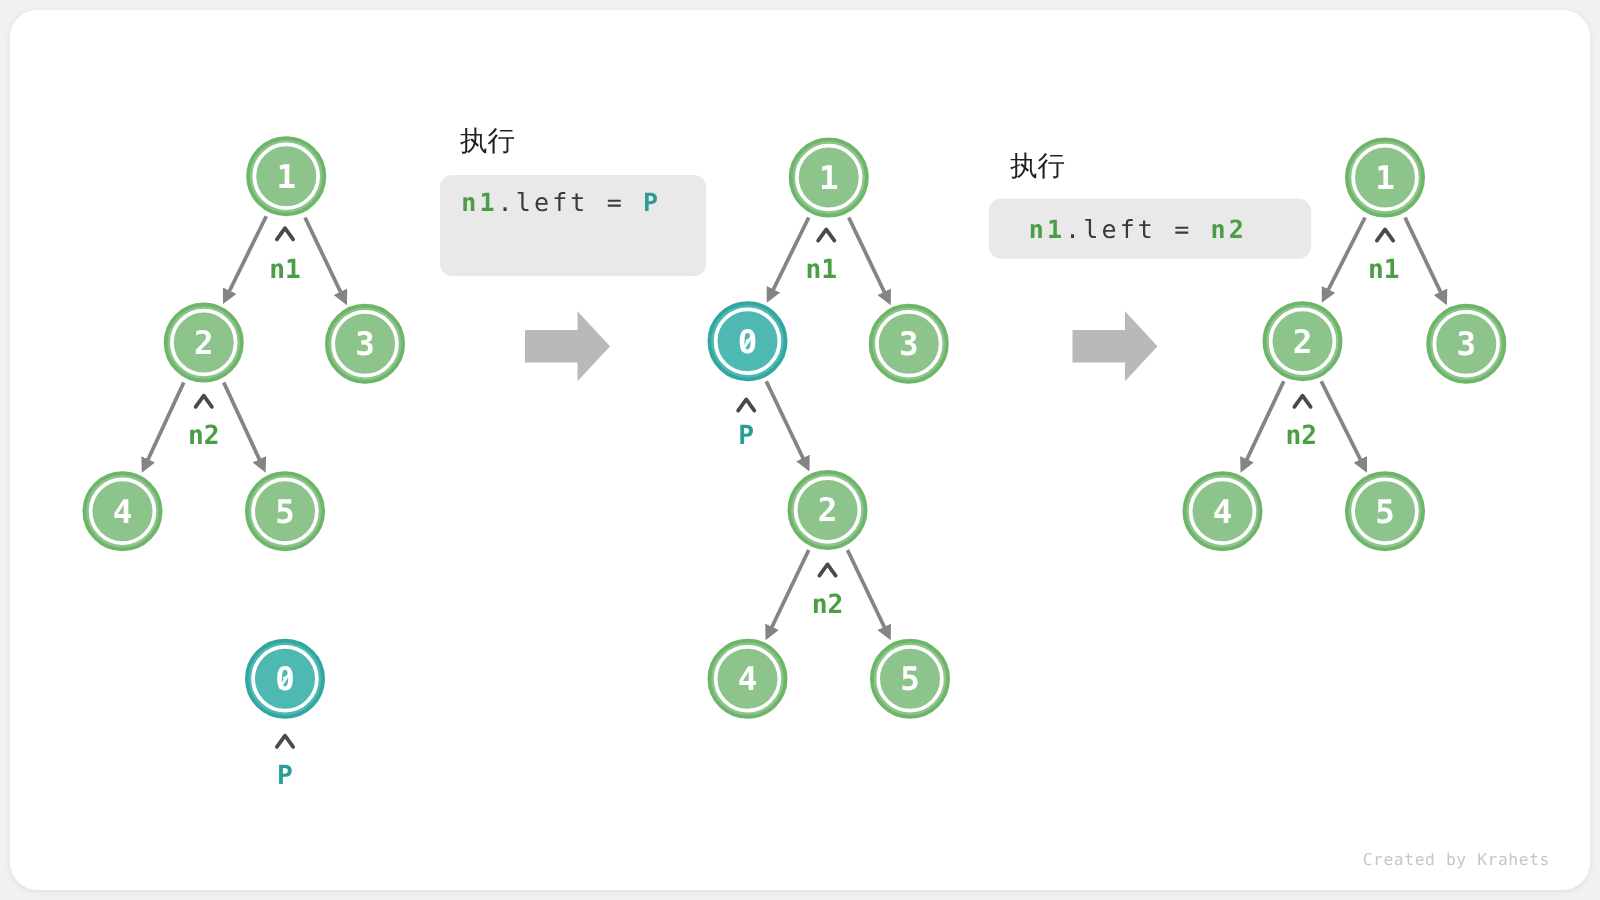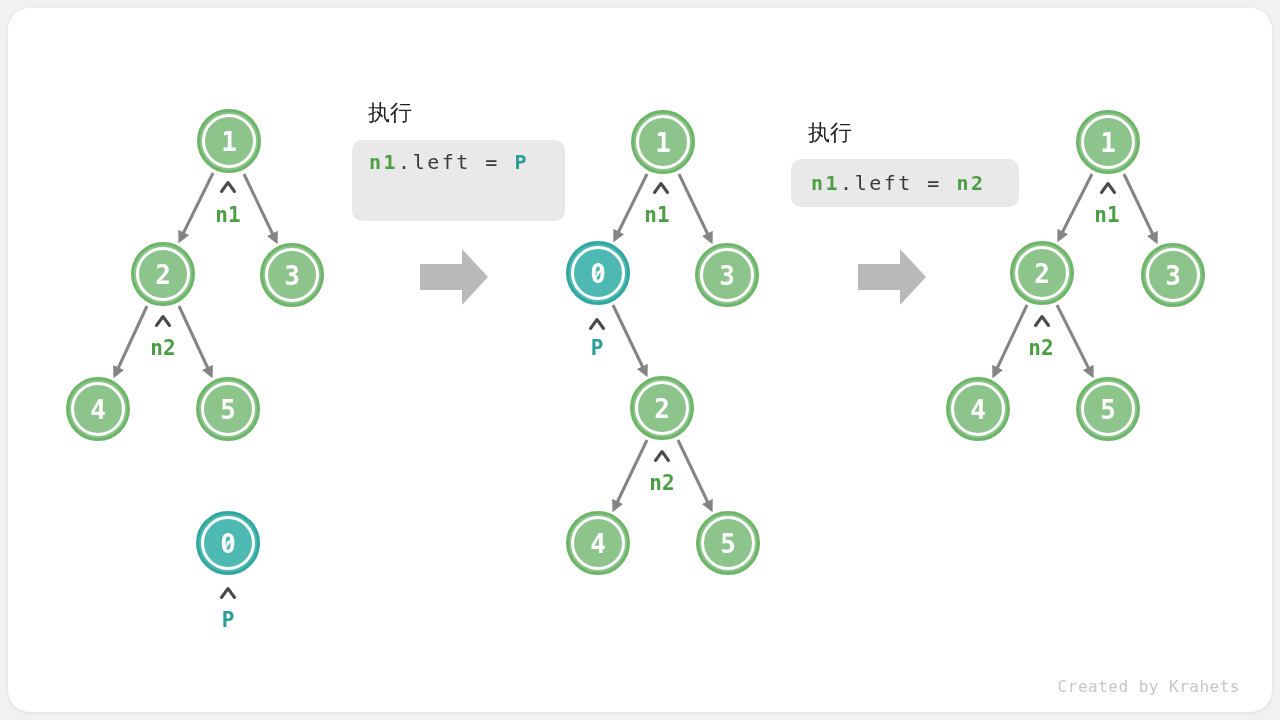--- a/index.html
+++ b/index.html
@@ -43,21 +43,21 @@
   .code-line{
     white-space:pre;font-family:"DejaVu Sans Mono","Liberation Mono",monospace;
     font-size:20px;line-height:36px;letter-spacing:2.5px;
     color:#3A3A3A;font-weight:500;
   }
   .tok.t-green{color:#4C9E45;font-weight:bold;}
   .tok.t-teal{color:#2A9D97;font-weight:bold;}
   .watermark{
     position:absolute;right:40px;bottom:24px;
     font-family:"DejaVu Sans Mono","Liberation Mono",monospace;
-    font-size:16px;color:#C6C6C6;letter-spacing:0.5px;
+    font-size:13px;color:#C6C6C6;letter-spacing:0.5px;
   }
 </style>
 </head>
 <body>
 
 <div class="card"></div>
 
 <svg class="diagram" width="1280" height="720">
   <defs>
     <marker id="ah" viewBox="0 0 10 10" refX="7" refY="5" markerWidth="4" markerHeight="4" orient="auto">
@@ -200,17 +200,17 @@
     <text class="plabel green-t" x="1041" y="348">n2</text>
   </g>
 </svg>
 
 <div class="exec" style="left:368px;top:98px">执行</div>
 <div class="code-block" style="left:352px;top:140px;width:213px;height:81px;padding:4px 0 0 17px">
   <div class="code-line"><span class="tok t-green">n1</span><span class="tok t-plain">.left = </span><span class="tok t-teal">P</span></div>
 </div>
 
 <div class="exec" style="left:808px;top:118px">执行</div>
-<div class="code-block" style="left:791px;top:159px;width:228px;height:48px;padding:6px 0 0 20px">
+<div class="code-block" style="left:791px;top:159px;width:258px;height:48px;padding:6px 0 0 32px">
   <div class="code-line"><span class="tok t-green">n1</span><span class="tok t-plain">.left = </span><span class="tok t-green">n2</span></div>
 </div>
 
 <div class="watermark">Created by Krahets</div>
 
 </body></html>

